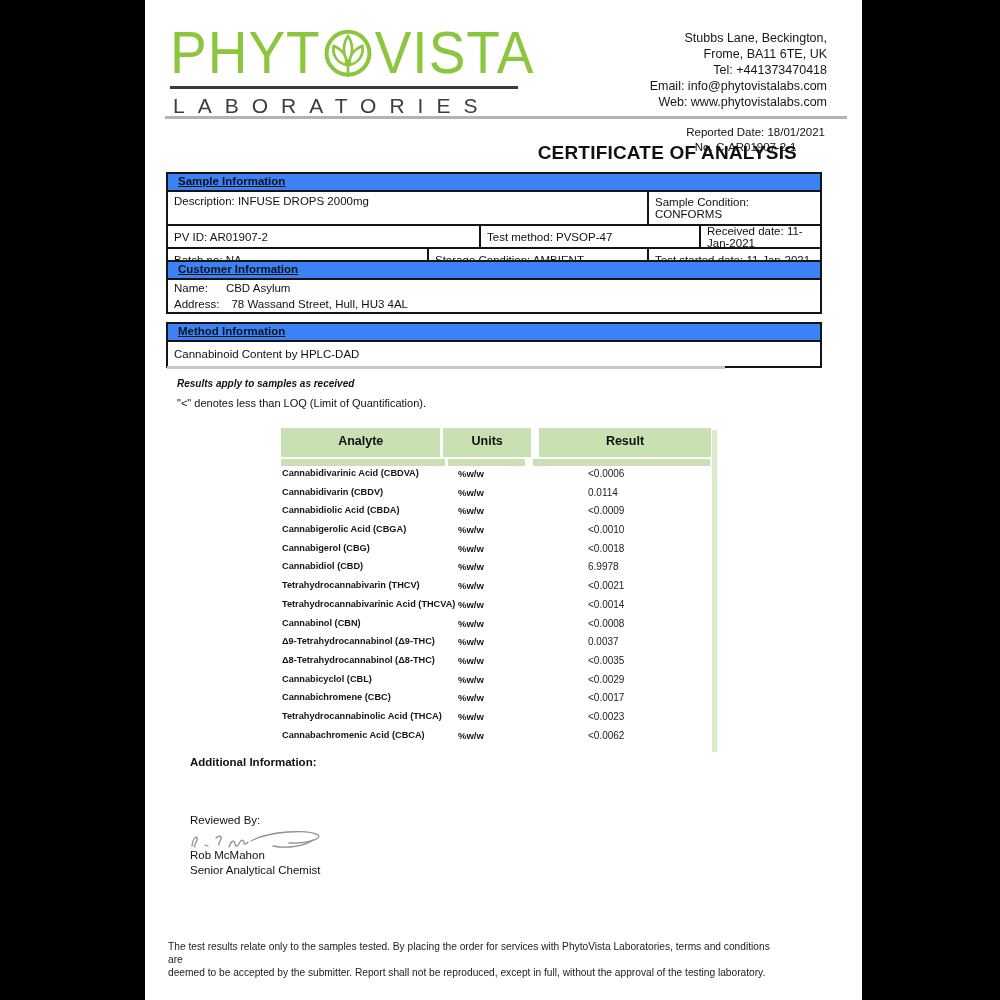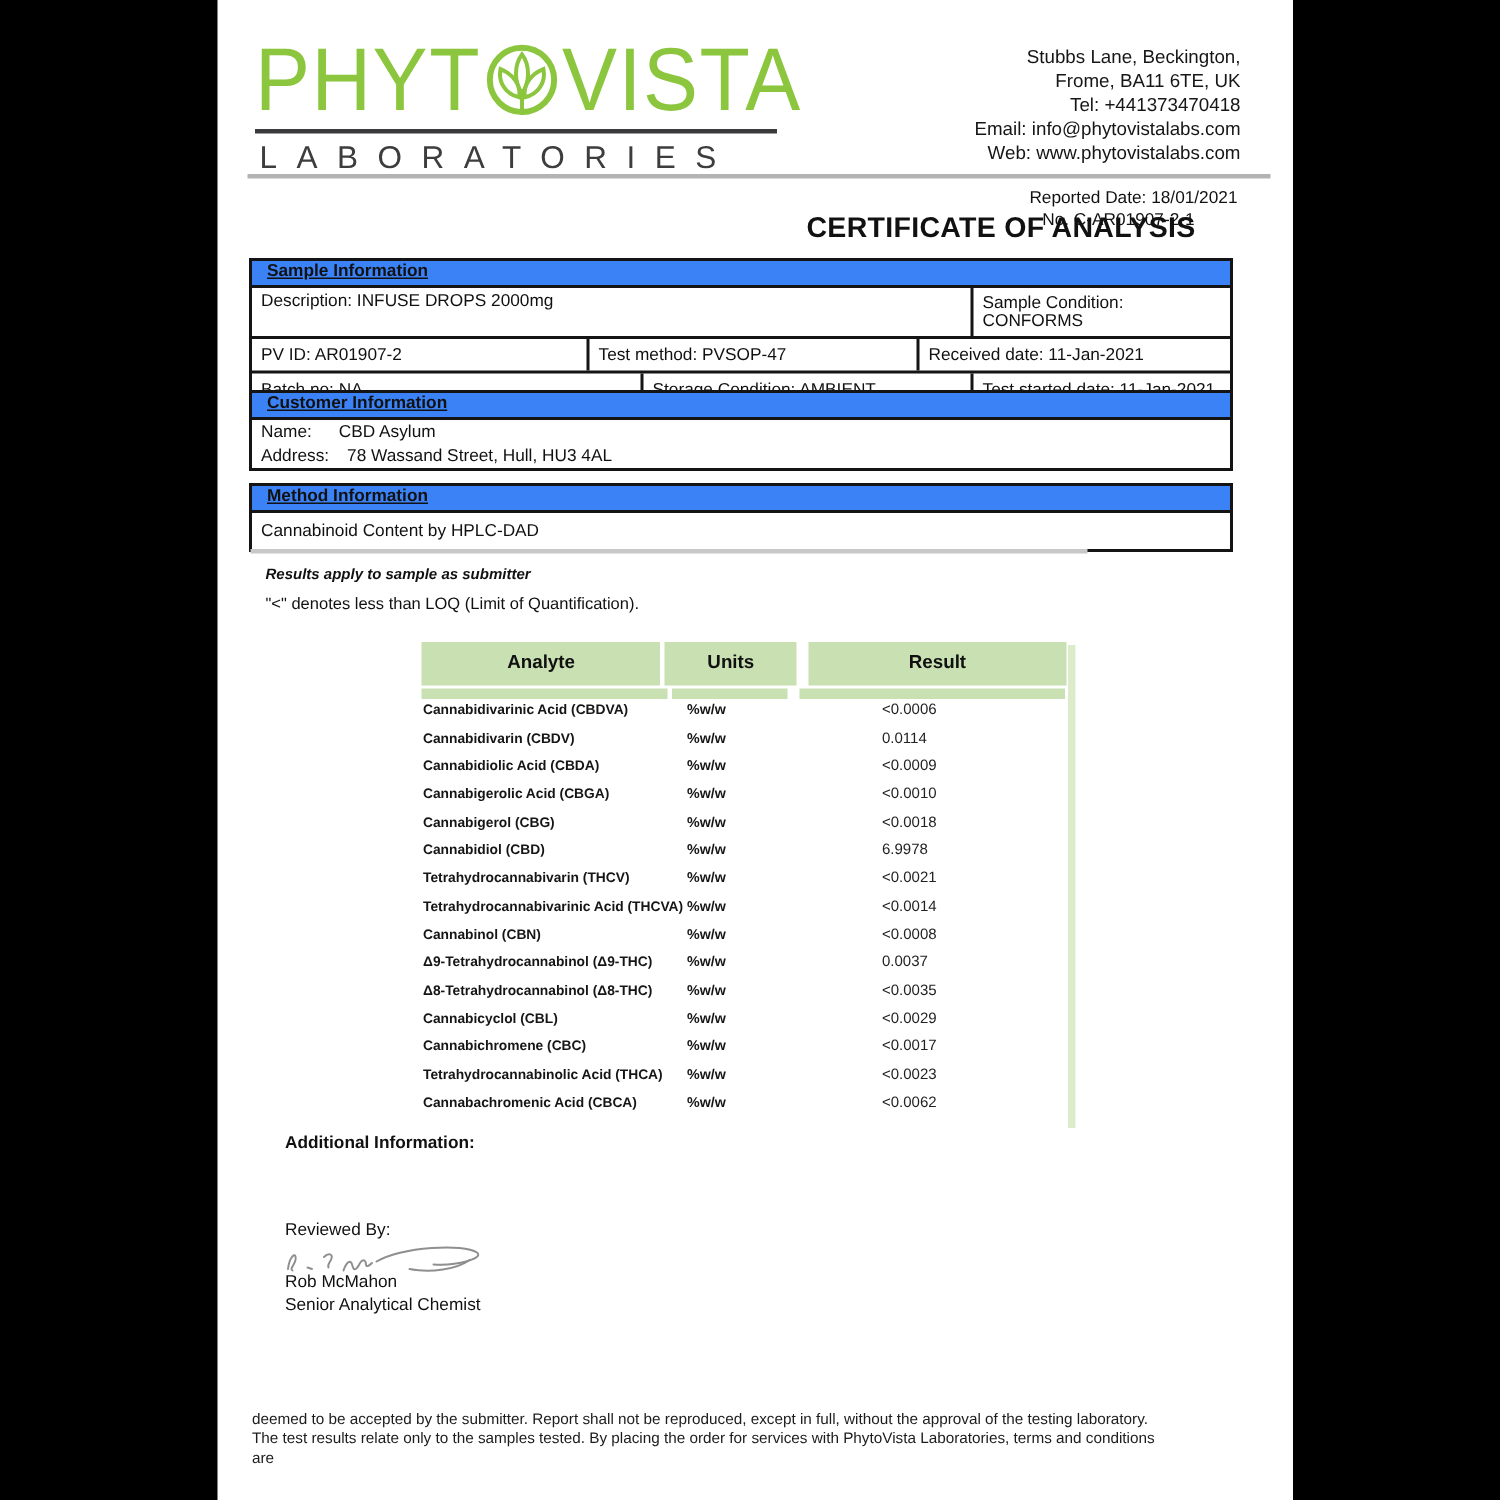--- a/index.html
+++ b/index.html
@@ -90,21 +90,21 @@
 
     <div class="abs doc-title" style="left:0;top:142px;width:652px;">CERTIFICATE OF ANALYSIS</div>
 
     <div class="abs tbl" style="left:21px;top:172px;width:656px;">
       <div class="bar"><span>Sample Information</span></div>
       <div class="trow bbot" style="height:34px;">
         <div style="width:479px;">Description: INFUSE DROPS 2000mg</div>
         <div class="bleft vcent" style="flex:1;">Sample Condition: CONFORMS</div>
       </div>
       <div class="trow bbot" style="height:23px;">
-        <div class="vcent" style="width:223px;">PV ID: AR01907-2</div>
+        <div class="vcent" style="width:311px;">PV ID: AR01907-2</div>
         <div class="bleft vcent" style="width:220px;">Test method: PVSOP-47</div>
         <div class="bleft vcent" style="flex:1;">Received date: 11-Jan-2021</div>
       </div>
       <div class="trow" style="height:21px;">
         <div class="vcent" style="width:259px;">Batch no: NA</div>
         <div class="bleft vcent" style="width:220px;">Storage Condition: AMBIENT</div>
         <div class="bleft vcent" style="flex:1;">Test started date: 11-Jan-2021</div>
       </div>
     </div>
 
@@ -120,21 +120,21 @@
       </div>
     </div>
 
     <div class="abs tbl" style="left:21px;top:322px;width:656px;">
       <div class="bar"><span>Method Information</span></div>
       <div class="vcent" style="height:20px;padding:2px 6px;">Cannabinoid Content by HPLC-DAD</div>
     </div>
 
     <div class="abs divider2" style="left:22px;top:366px;width:558px;"></div>
 
-    <div class="abs note1" style="left:32px;top:378px;">Results apply to sample as submitter</div>
+    <div class="abs note1" style="left:32px;top:378px;">Results apply to samples as received</div>
     <div class="abs note2" style="left:32px;top:397px;">"&lt;" denotes less than LOQ (Limit of Quantification).</div>
 
     <div class="abs" style="left:136px;top:428px;width:430px;">
       <div class="res-head">
         <div class="hc h1" style="height:29px;">Analyte</div>
         <div class="hc h2" style="height:29px;">Units</div>
         <div class="hc h3" style="height:29px;">Result</div>
       </div>
       <div class="res-strip">
         <div style="width:164px;"></div>
@@ -232,18 +232,18 @@
         <path d="M31,14 c3,-3 6,-2 5,1 c-1,3 -3,4 -2,6"></path>
         <path d="M44,23 c2,-6 5,-8 6,-3 c1,4 3,2 5,-2 c2,-3 4,-2 4,1 c0,2 2,1 4,-1"></path>
         <path d="M66,17 C84,7 124,5 133,11 C138,15 120,20 104,19"></path>
         <path d="M88,22 c14,3 32,0 40,-6"></path>
       </svg>
     </div>
     <div class="abs plain-label" style="left:45px;top:849px;">Rob McMahon</div>
     <div class="abs plain-label" style="left:45px;top:864px;">Senior Analytical Chemist</div>
 
     <div class="abs footer" style="left:23px;top:940px;width:612px;">
+      <div>The test results relate only to the samples tested.  By placing the order for services with PhytoVista Laboratories, terms and conditions are</div>
       <div>deemed to be accepted by the submitter. Report shall not be reproduced, except in full, without the approval of the testing laboratory.</div>
-      <div>The test results relate only to the samples tested.  By placing the order for services with PhytoVista Laboratories, terms and conditions are</div>
     </div>
 
   </div>
 </div>
 
 </body></html>

